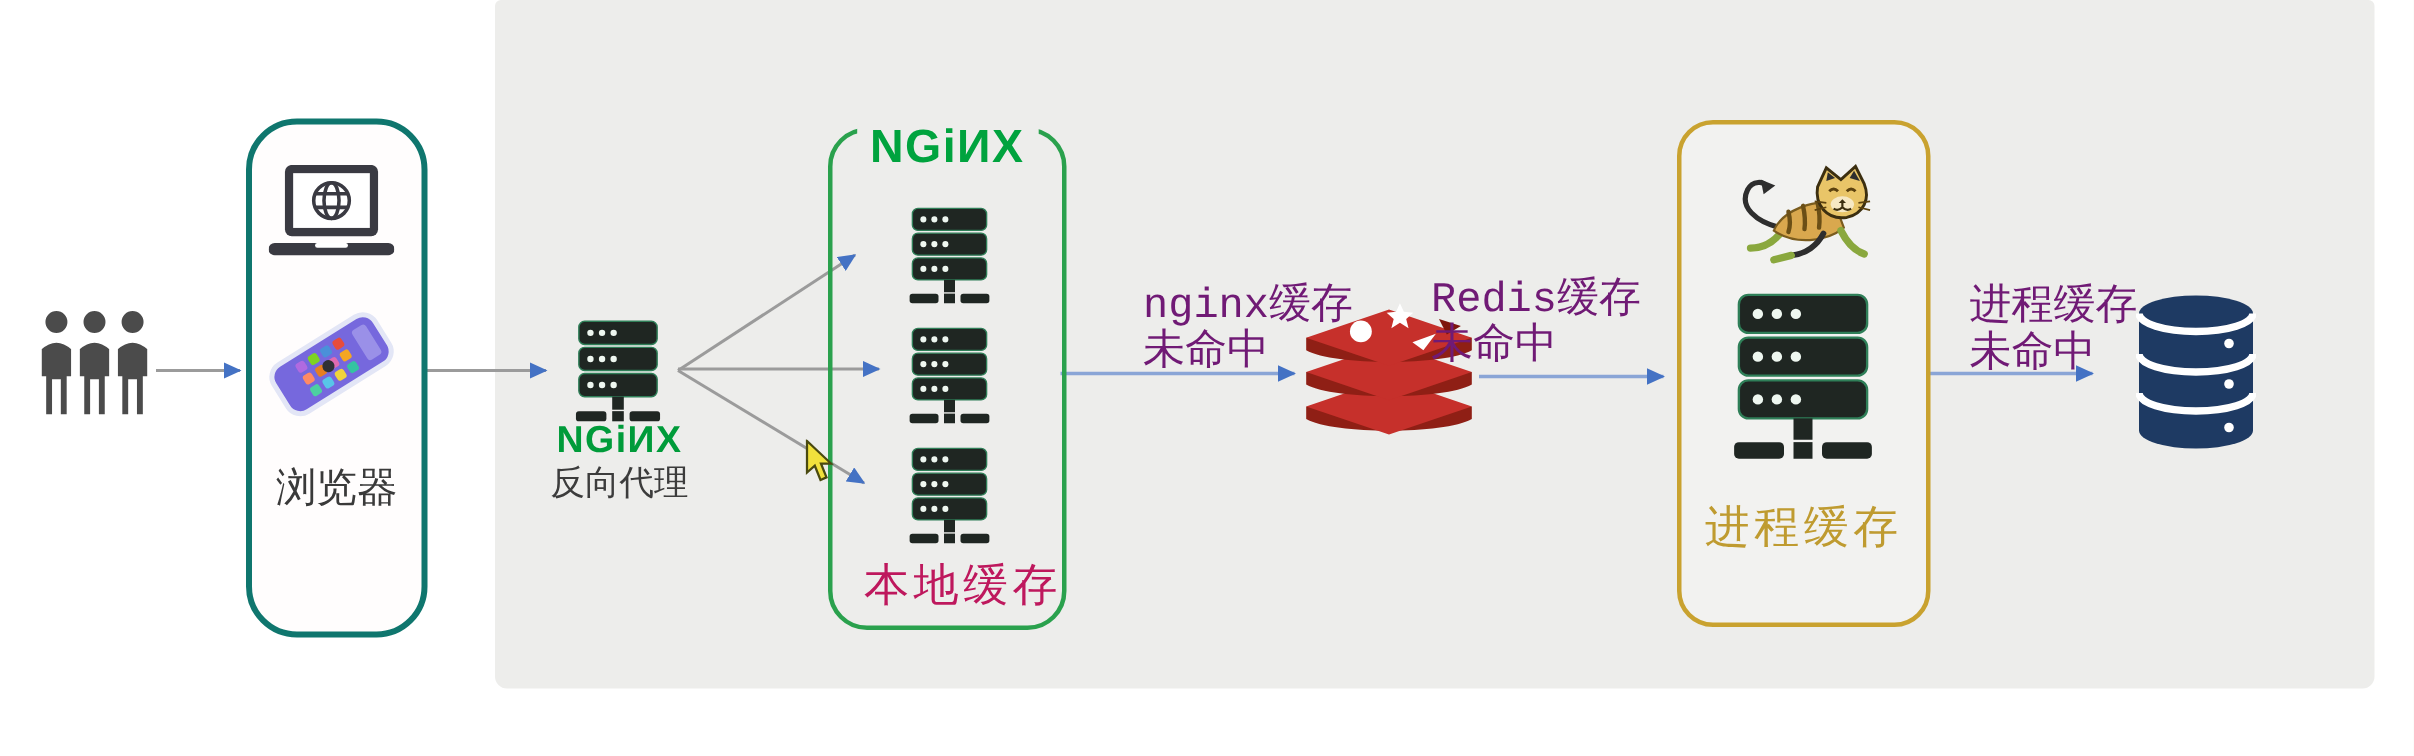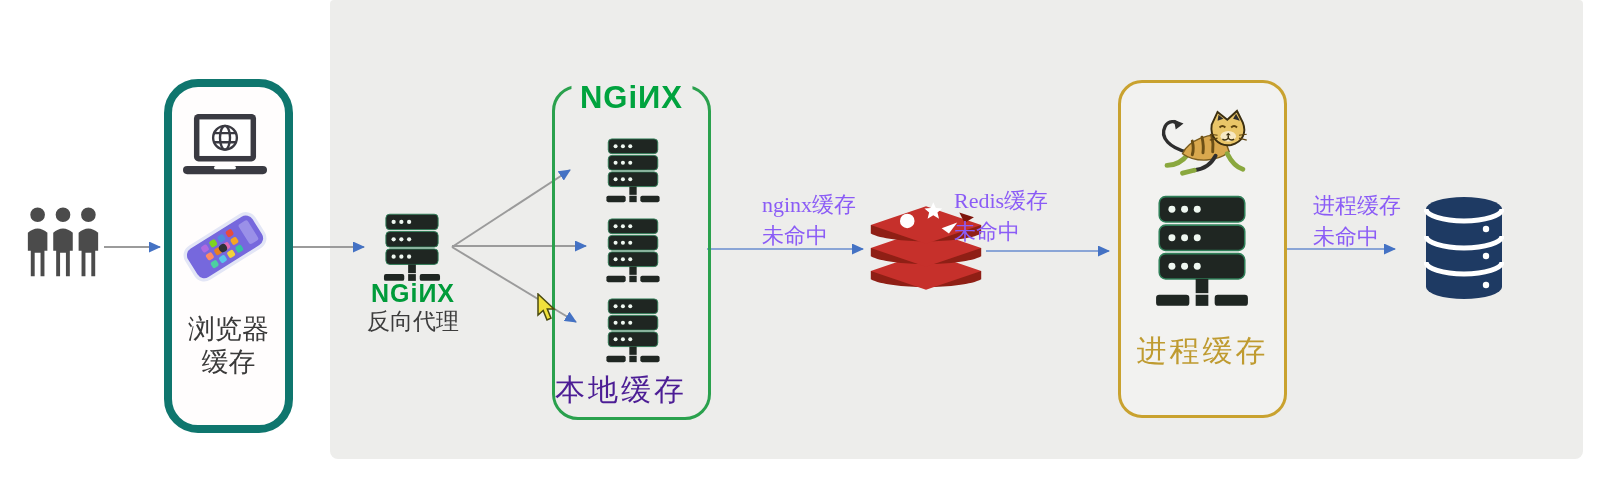--- a/index.html
+++ b/index.html
@@ -4,49 +4,49 @@
 <style>
   html,body{margin:0;padding:0;background:#ffffff;}
   .canvas{position:relative;width:1609px;height:504px;background:#ffffff;overflow:hidden;
           font-family:"Liberation Sans","DejaVu Sans",sans-serif;color:#3a3a3a;}
   .panel{position:absolute;left:330px;top:0;width:1253px;height:459px;background:#ededeb;
          border-radius:4px 4px 8px 8px;}
   svg.icon{position:absolute;display:block;}
 
   
   .client-box{position:absolute;left:164px;top:79px;width:113px;height:338px;background:#fffdfd;
-              border:8px solid #0f766e;border-radius:34px;}
+              border:4px solid #0f766e;border-radius:34px;}
   .client-text{position:absolute;left:0;top:226px;width:100%;text-align:center;
                font-size:27px;line-height:33px;color:#3a3a3a;}
 
   
   .rp-logo{position:absolute;left:360px;top:279px;width:106px;text-align:center;
            font-size:25px;font-weight:800;color:#009b3a;letter-spacing:1px;}
   .rp-cap{position:absolute;left:354px;top:306px;width:118px;text-align:center;
           font-size:23px;color:#3c3c3c;}
 
   
   .green-box{position:absolute;left:552px;top:85px;width:153px;height:329px;
              border:3px solid #2aa14d;border-radius:26px;}
   .gb-logo{position:absolute;left:50%;top:-6px;transform:translateX(-50%);
            background:#ededeb;padding:0 9px;font-size:31px;line-height:32px;
            font-weight:800;color:#00a33e;letter-spacing:1px;white-space:nowrap;}
   .gb-srv{position:absolute;left:49px;width:58px;height:66px;}
-  .gb-cap{position:absolute;left:0;top:282px;width:100%;text-align:left;
-          font-size:30px;color:#4c1d95;letter-spacing:3px;}
+  .gb-cap{position:absolute;left:0;top:282px;width:100%;text-align:right;
+          font-size:30px;color:#be185d;letter-spacing:3px;}
 
   
   .yellow-box{position:absolute;left:1118px;top:80px;width:163px;height:332px;background:#f2f2f0;
               border:3px solid #c9a22f;border-radius:24px;}
   .yb-cap{position:absolute;left:0;top:248px;width:100%;text-align:center;
           font-size:30px;color:#bf9b30;letter-spacing:3px;}
 
   
-  .miss{position:absolute;font-family:Liberation Serif, serif;
-        font-size:22px;line-height:31px;color:#8b5cf6;white-space:nowrap;}
+  .miss{position:absolute;font-family:Liberation Mono, monospace;
+        font-size:28px;line-height:31px;color:#701a75;white-space:nowrap;}
   .miss-nginx{left:762px;top:189px;}
   .miss-redis{left:954px;top:185px;}
   .miss-process{left:1313px;top:190px;}
 </style>
 </head>
 <body>
 
 <div class="canvas">
 
   <div class="panel"></div>
@@ -195,21 +195,20 @@
 
   <div class="client-box">
     <svg class="icon" style="left:11px;top:26px" width="84" height="64" viewBox="0 0 92 68">
         <use href="#laptop"></use>
       </svg>
     <svg class="icon" style="left:7px;top:110px" width="92" height="98" viewBox="0 0 95 98">
         <use href="#phone"></use>
       </svg>
     <div class="client-text">
       <div>浏览器</div>
-      <div>缓存</div>
     </div>
   </div>
 
   <svg class="icon" style="left:383px;top:213px" width="58" height="70" viewBox="0 0 60 72">
       <use href="#srv"></use>
     </svg>
   <div class="rp-logo">NGiИX</div>
   <div class="rp-cap">反向代理</div>
 
   <div class="green-box">

